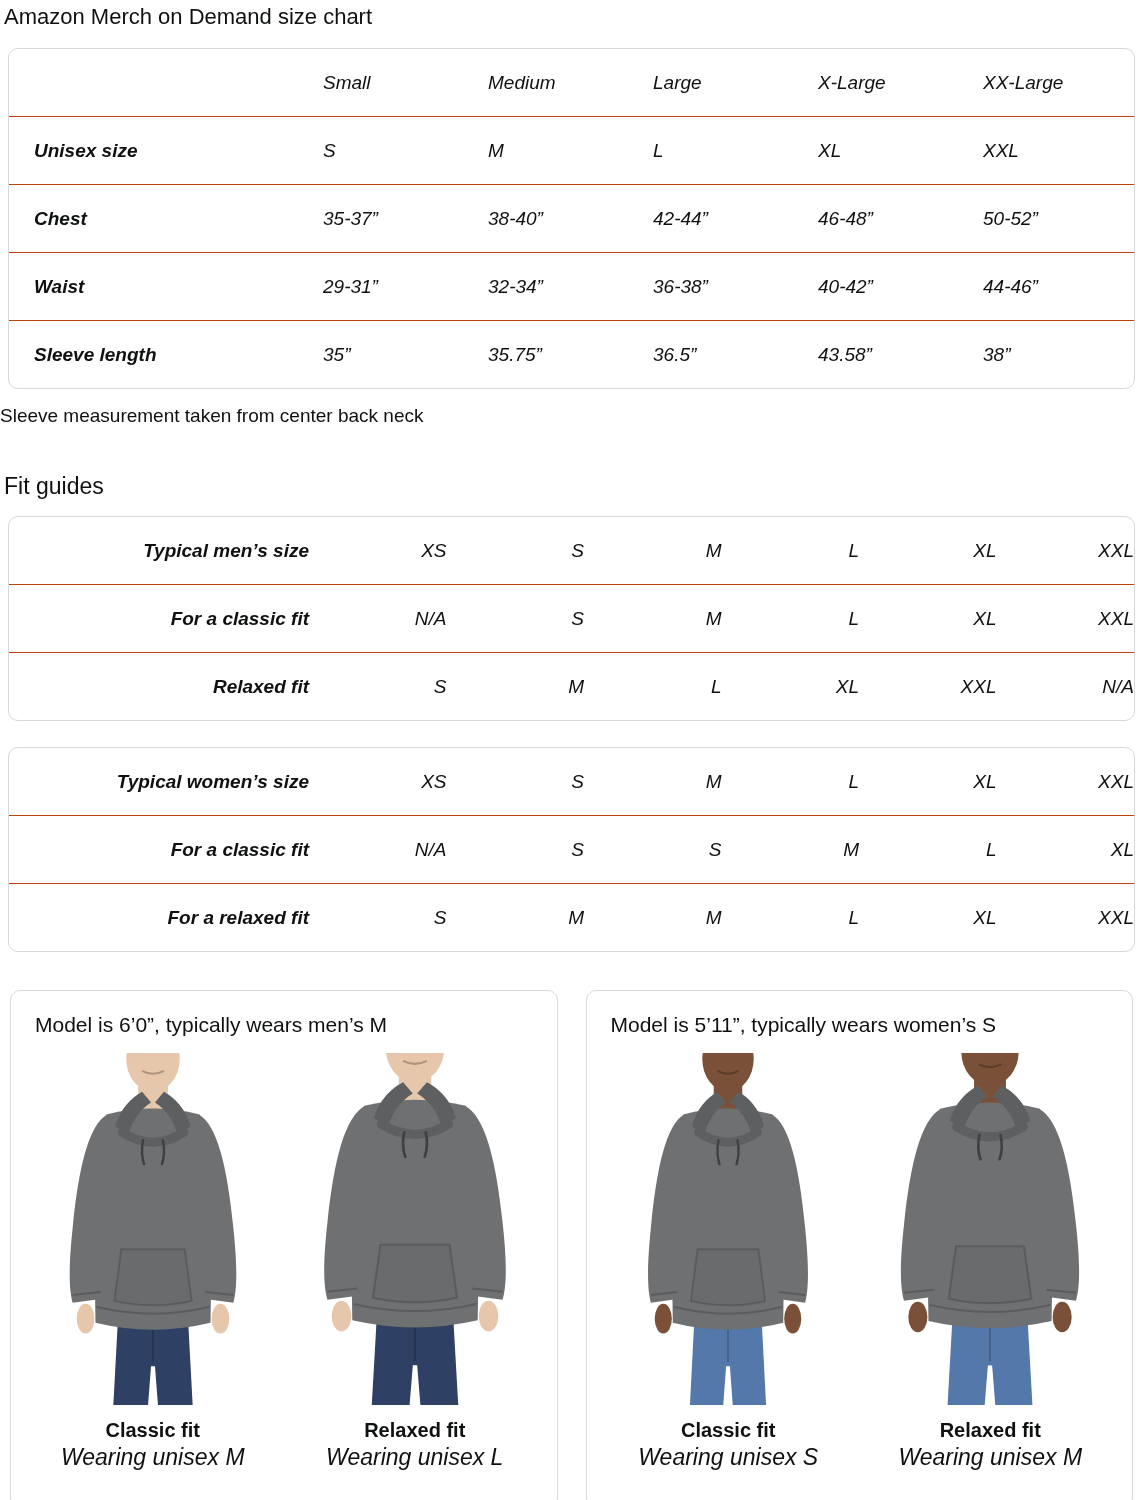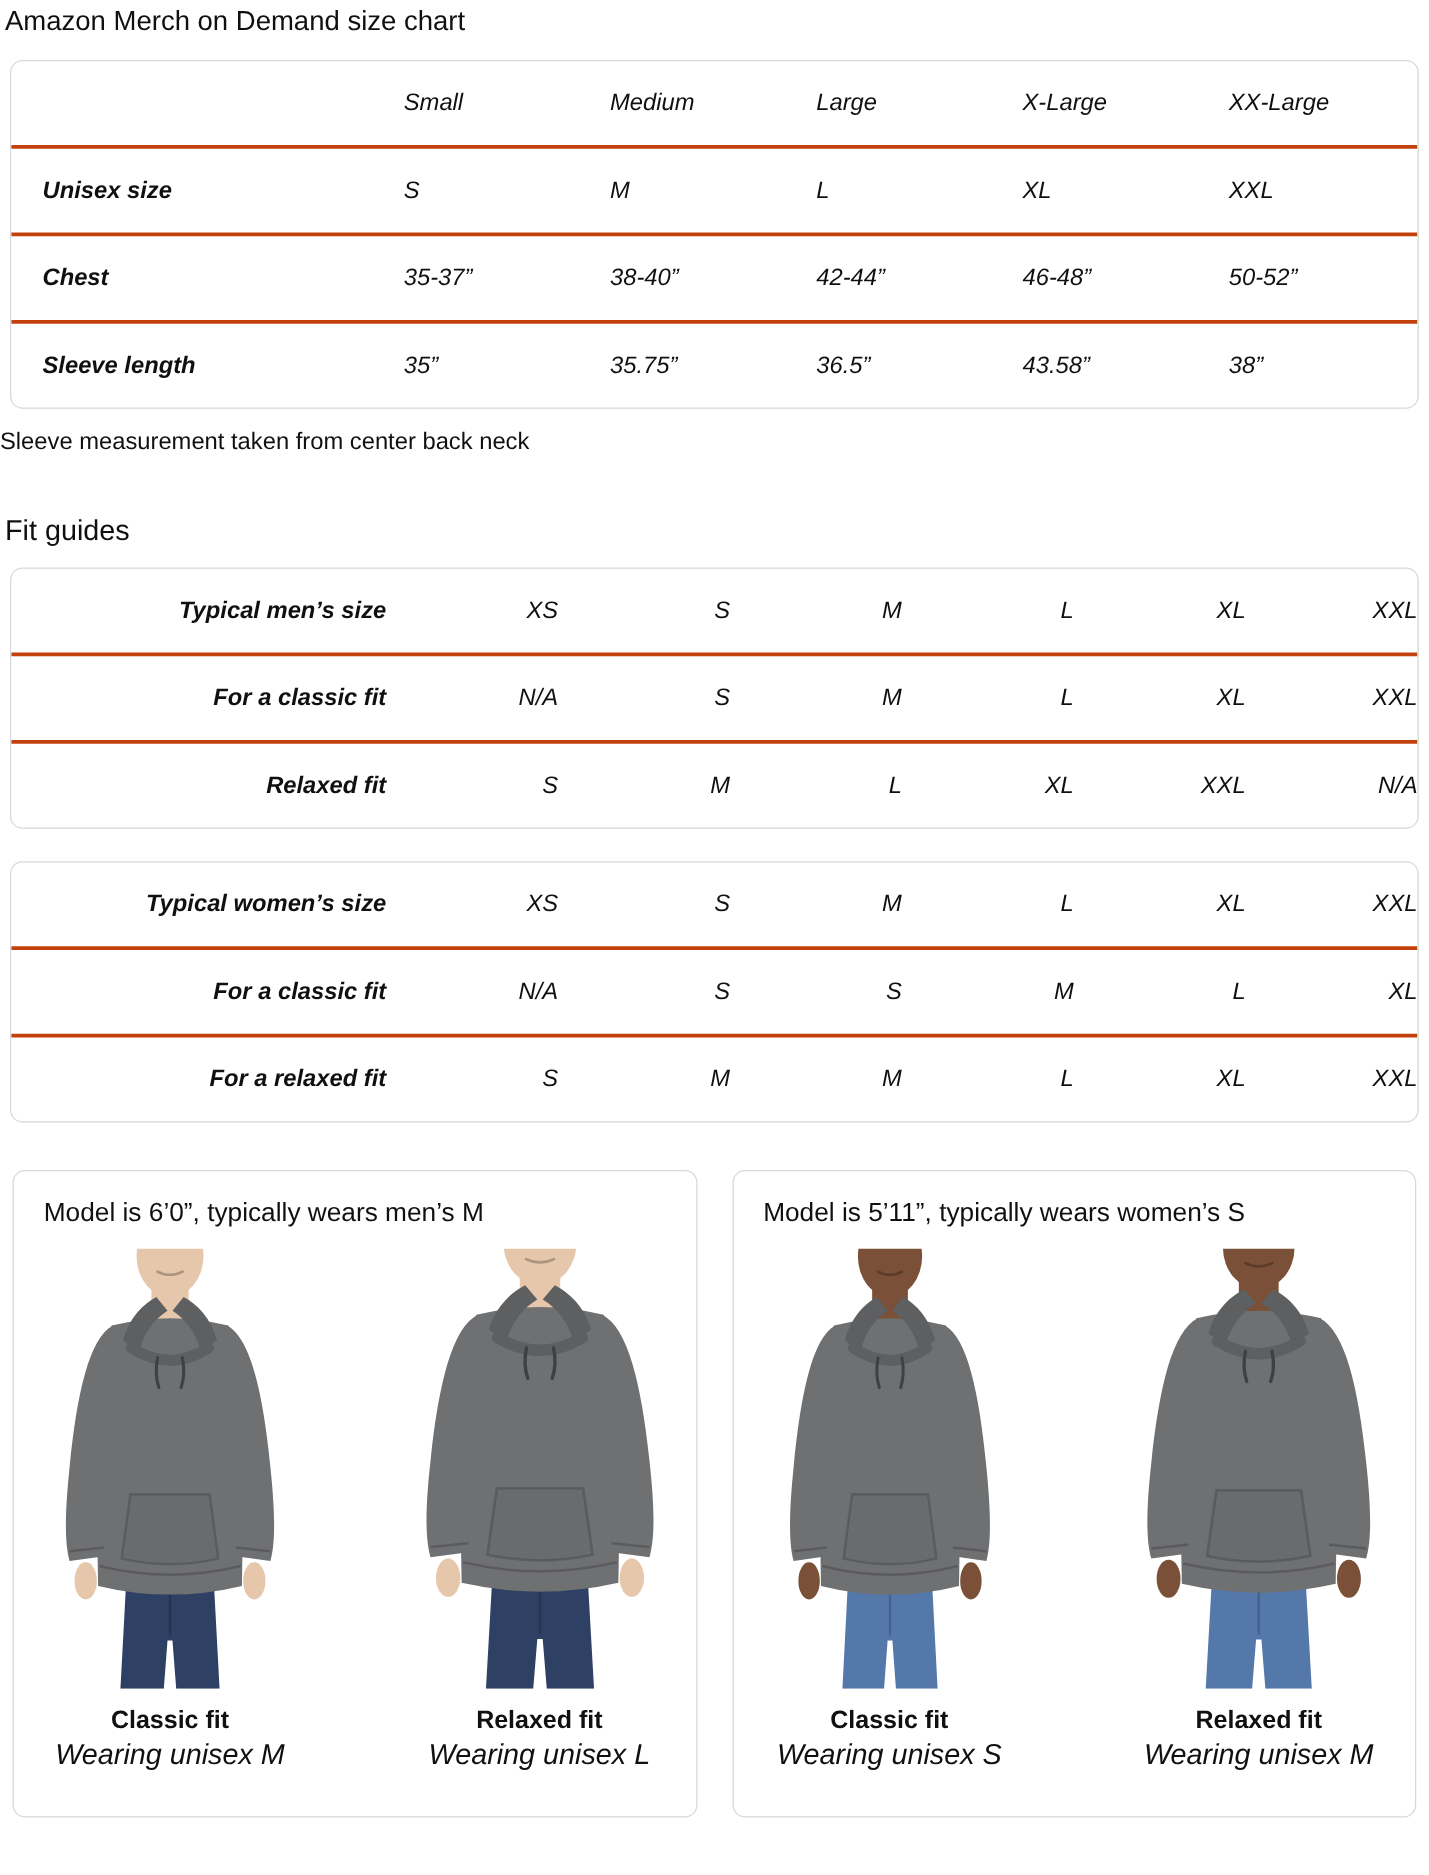--- a/index.html
+++ b/index.html
@@ -19,21 +19,21 @@
   .tbl{
     border:1px solid #D5D9D9;
     border-radius:10px;
     margin:0 8px;
     background:#fff;
     overflow:hidden;
   }
   .tbl .trow{display:grid;min-height:67px;align-items:center;font-style:italic;}
   .tbl.cols5 .trow{grid-template-columns:300px repeat(5,1fr);}
   .tbl.cols6 .trow{grid-template-columns:300px repeat(6,1fr);}
-  .tbl .trow + .trow{border-top:3px solid #c2410c;}
+  .tbl .trow + .trow{border-top:1px solid #c2410c;}
   .cell{font-size:19px;padding-left:14px;white-space:nowrap;}
   .cols6 .cell{padding-left:16px;text-align:right;}
   .cell.lab{font-weight:700;padding-left:25px;}
   .cell.head{font-weight:400;}
   .footnote{font-size:19px;margin:16px 0 0 0;}
   .section-heading{font-size:23px;font-weight:400;margin:46px 0 16px 4px;}
   .tbl.mt{margin-top:26px;}
   
   .cards{display:flex;gap:28px;margin:38px 10px 0 10px;}
   .card{
@@ -41,21 +41,21 @@
     border:1px solid #D5D9D9;
     border-radius:10px;
     padding:22px 0 26px 0;
     min-height:468px;
     --hoodie:#6F7072;
     --hood:#5E5F61;
   }
   .card-men{--skin:#E7C7AC;--jeans:#2E4063;}
   .card-women{--skin:#7A5138;--jeans:#5578AB;}
   .card-heading{font-size:21px;margin:0 20px 0 24px;}
-  .figures{display:flex;justify-content:space-between;gap:12px;margin-top:16px;}
+  .figures{display:flex;justify-content:center;gap:12px;margin-top:16px;}
   .figure{width:250px;text-align:center;}
   .model{width:250px;height:352px;display:block;}
   .fit-label{font-size:20px;font-weight:700;margin-top:14px;}
   .wearing{font-size:23px;margin-top:2px;font-style:italic;}
   
   .skin{fill:var(--skin);}
   .hoodie{fill:var(--hoodie);}
   .hood{fill:var(--hood);}
   .jeans{fill:var(--jeans);}
   .seam{stroke:rgba(0,0,0,.18);stroke-width:2;fill:none;}
@@ -125,20 +125,28 @@
     </div>
     <div class="trow">
       <div class="cell lab">Chest</div>
       <div class="cell">35-37”</div>
       <div class="cell">38-40”</div>
       <div class="cell">42-44”</div>
       <div class="cell">46-48”</div>
       <div class="cell">50-52”</div>
     </div>
     <div class="trow">
+      <div class="cell lab">Waist</div>
+      <div class="cell">29-31”</div>
+      <div class="cell">32-34”</div>
+      <div class="cell">36-38”</div>
+      <div class="cell">40-42”</div>
+      <div class="cell">44-46”</div>
+    </div>
+    <div class="trow">
       <div class="cell lab">Sleeve length</div>
       <div class="cell">35”</div>
       <div class="cell">35.75”</div>
       <div class="cell">36.5”</div>
       <div class="cell">43.58”</div>
       <div class="cell">38”</div>
     </div>
   </section>
 
   <p class="footnote">Sleeve measurement taken from center back neck</p>

